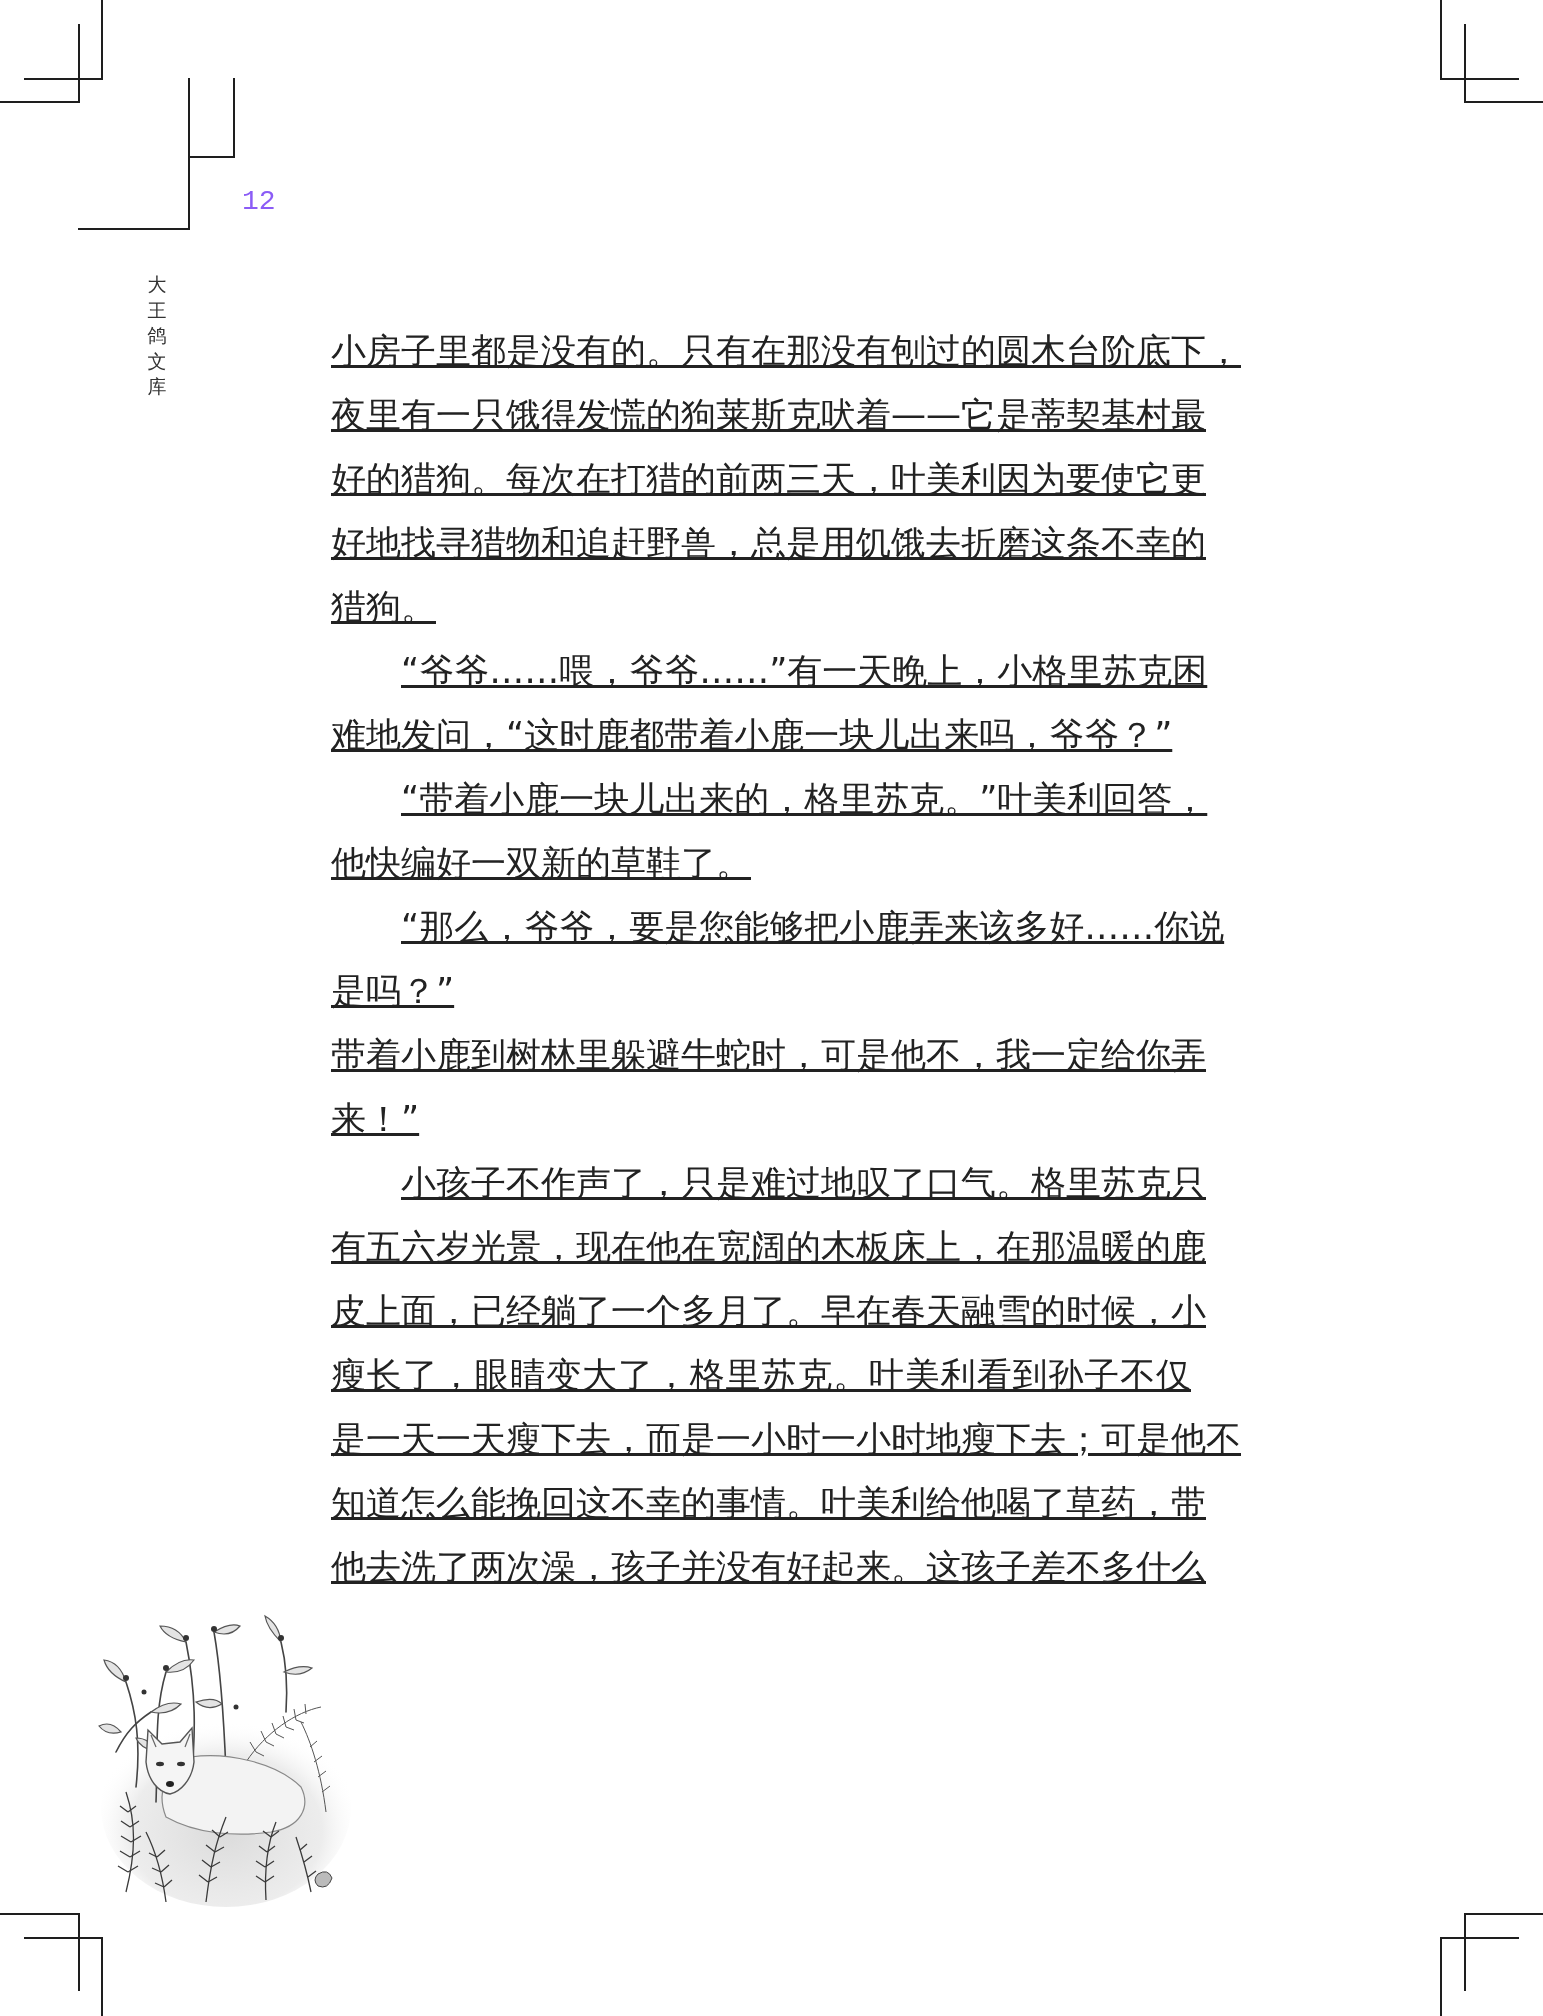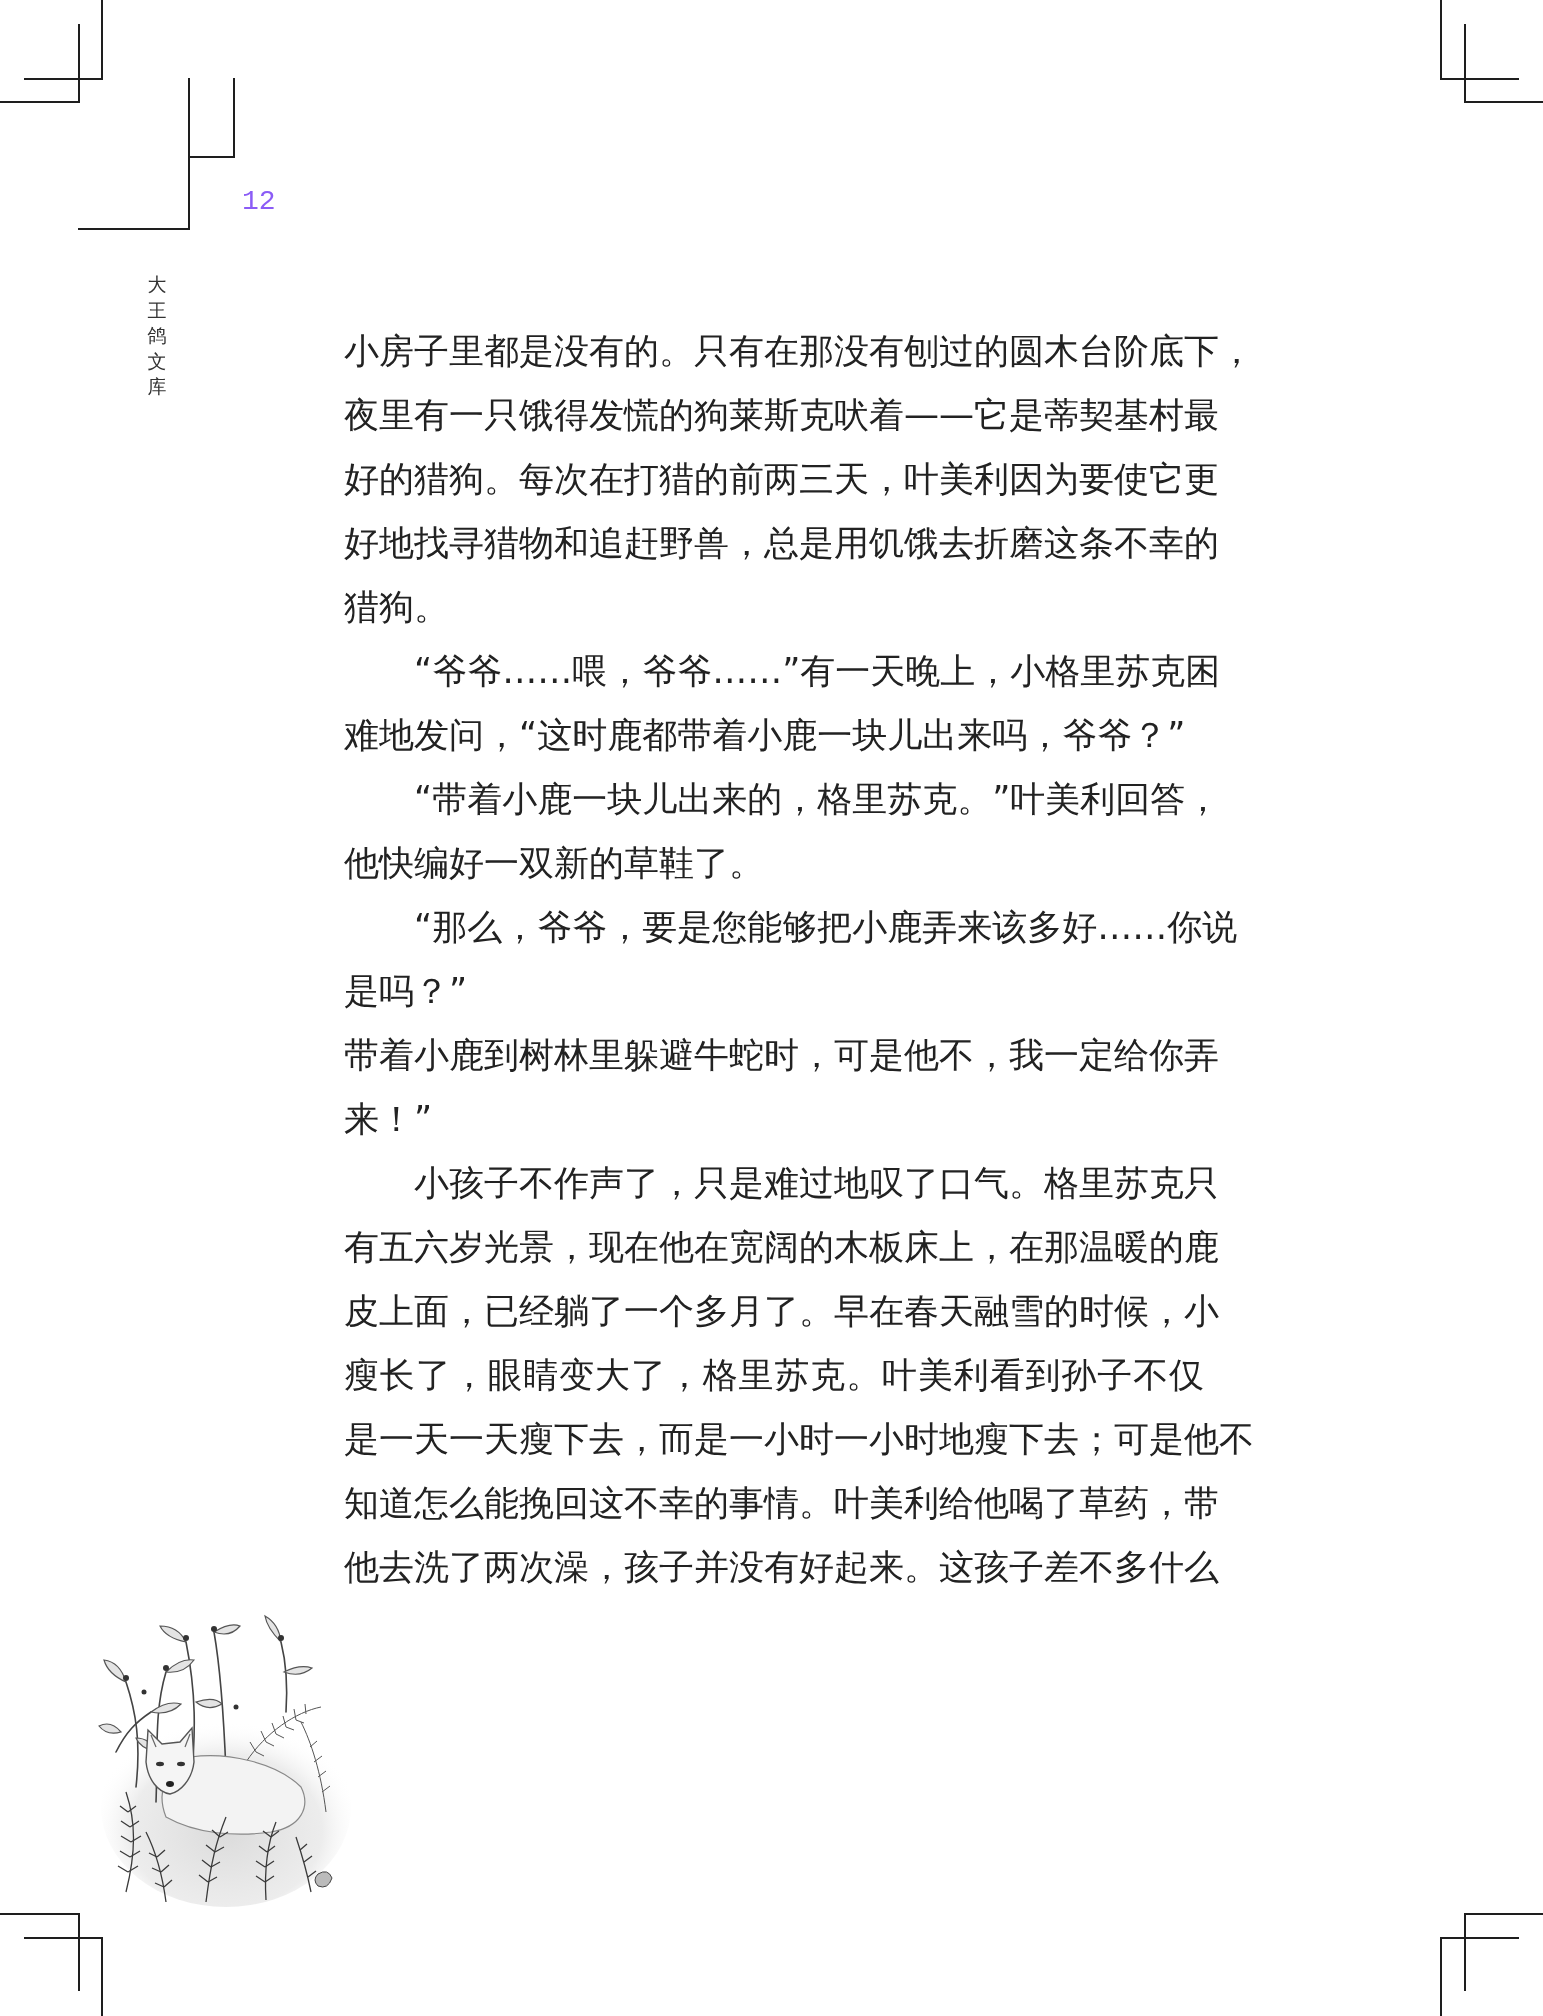--- a/index.html
+++ b/index.html
@@ -6,21 +6,21 @@
   body { width: 1543px; height: 2016px; position: relative; overflow: hidden;
          font-family: "DejaVu Sans", "Liberation Sans", sans-serif; color: #222222; }
   .crop { position: absolute; background: #1e1e1e; }
   .crop.h { height: 2px; }
   .crop.v { width: 2px; }
   .page-number { position: absolute; left: 210px; top: 186px; font-family: Liberation Mono, monospace;
                  font-size: 28px; color: #8b5cf6; letter-spacing: 0px; margin-left: 32px; }
   .series-title { position: absolute; left: 146px; top: 272px; width: 22px;
                   font-size: 19px; line-height: 25.5px; color: #333333; text-align: center; }
   .series-title span { display: block; }
-  .body-text { position: absolute; left: 344px; top: 326px; width: 860px; }
+  .body-text { position: absolute; left: 331px; top: 326px; width: 860px; text-decoration: underline; }
   .line { height: 64px; line-height: 50px; font-size: 35px; white-space: nowrap; overflow: visible;
           color: #222222; }
   .line.full { text-align: justify; text-align-last: justify; }
   .line.indent { padding-left: 70px; box-sizing: border-box; }
   .illustration { position: absolute; left: 96px; top: 1612px; width: 260px; height: 300px; }
 </style>
 </head>
 <body>
 
 <div class="crop v" style="left:101px; top:0; height:79px;"></div>

